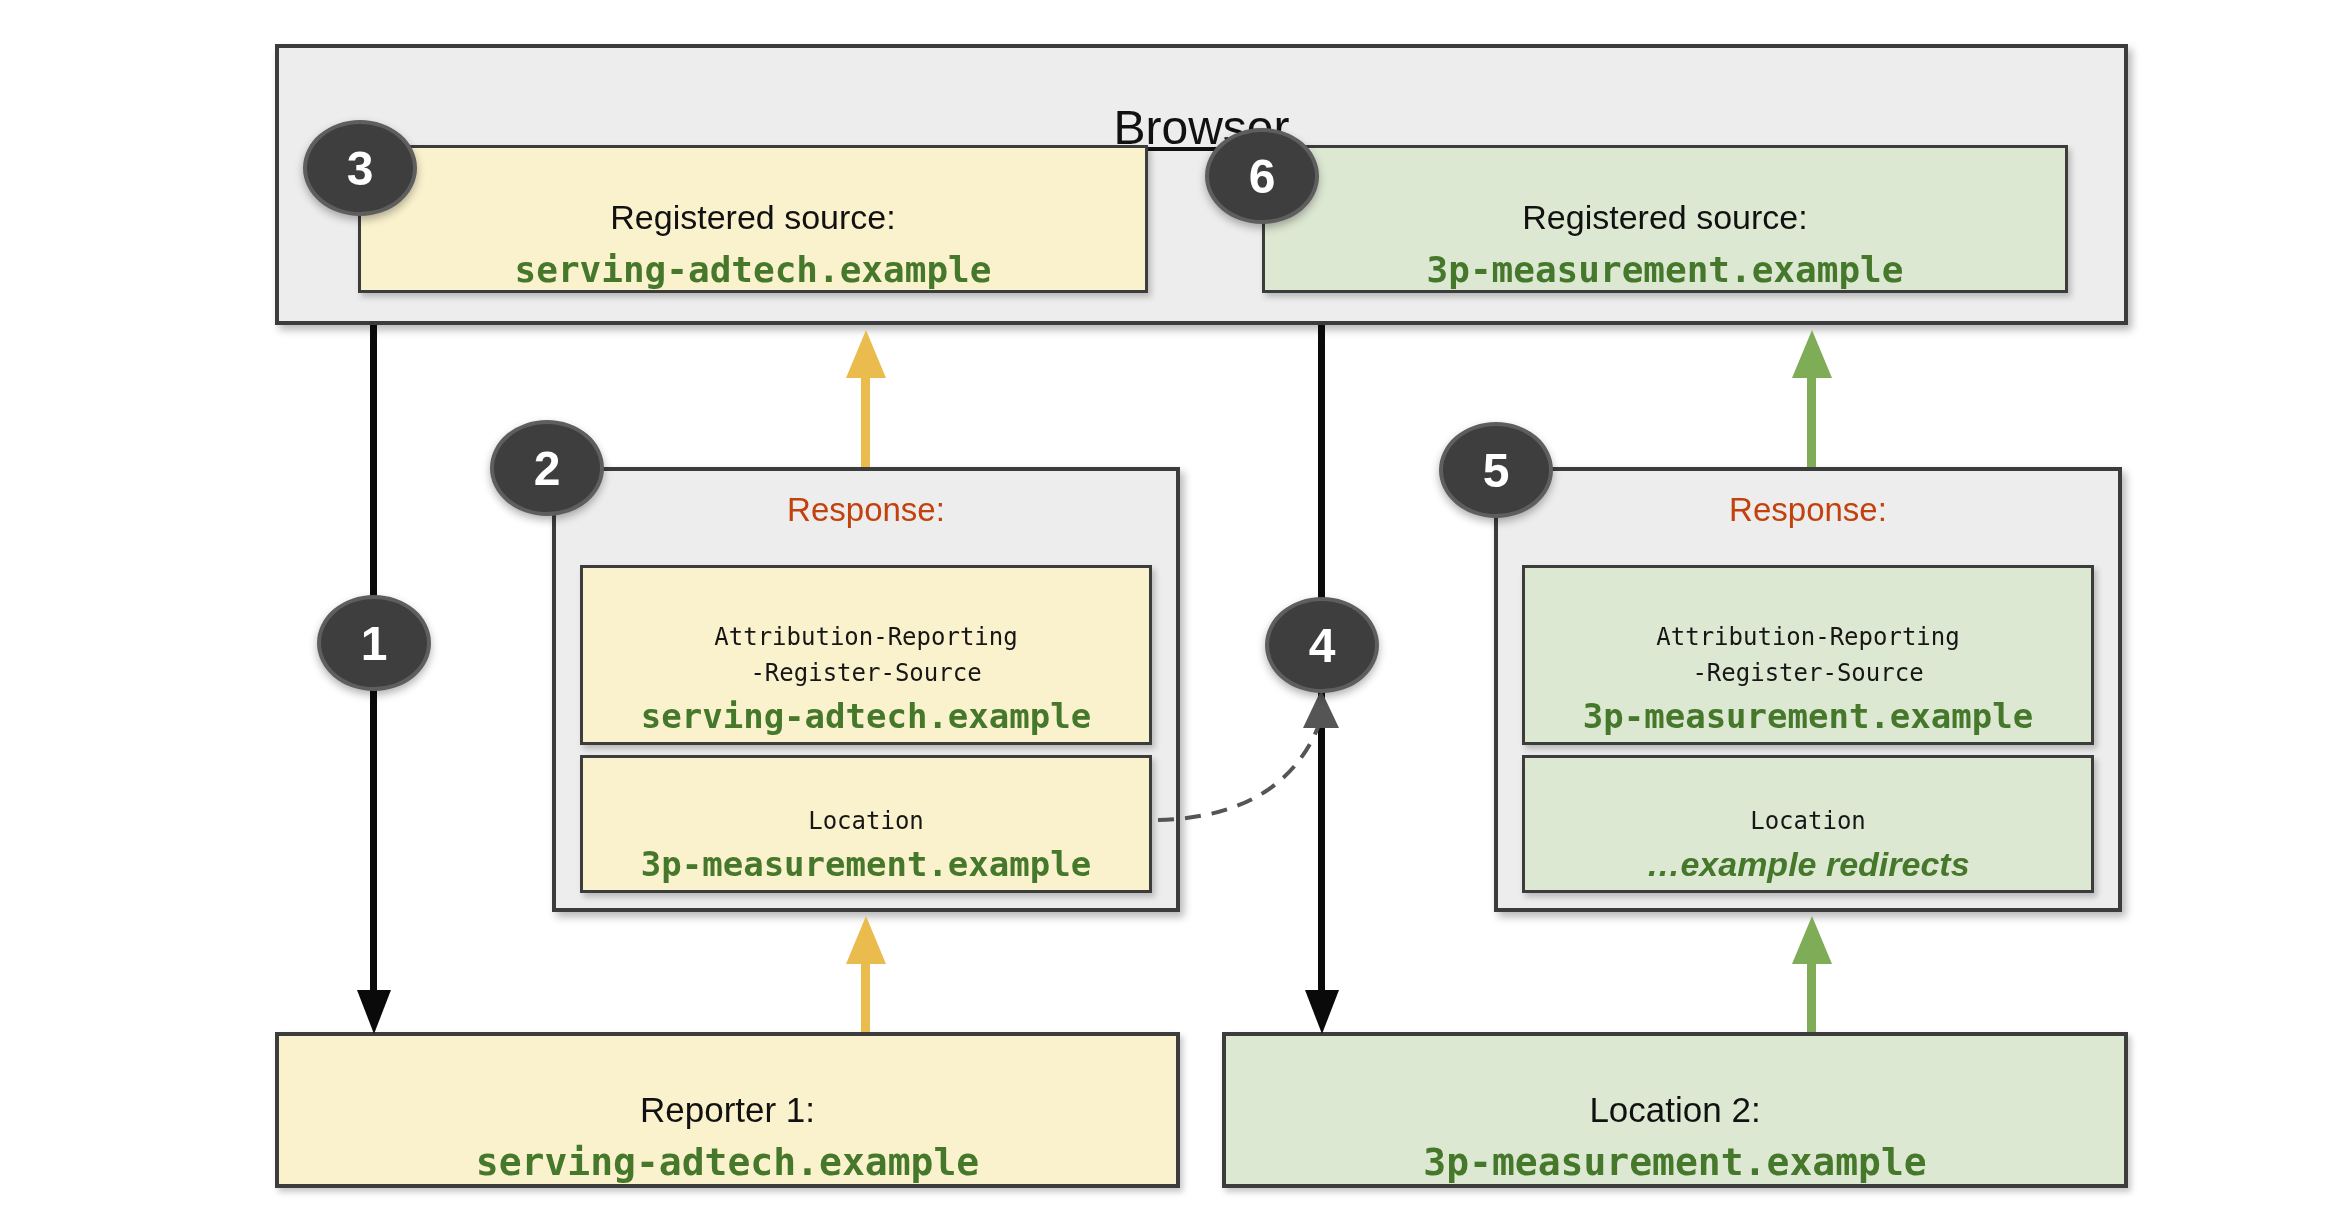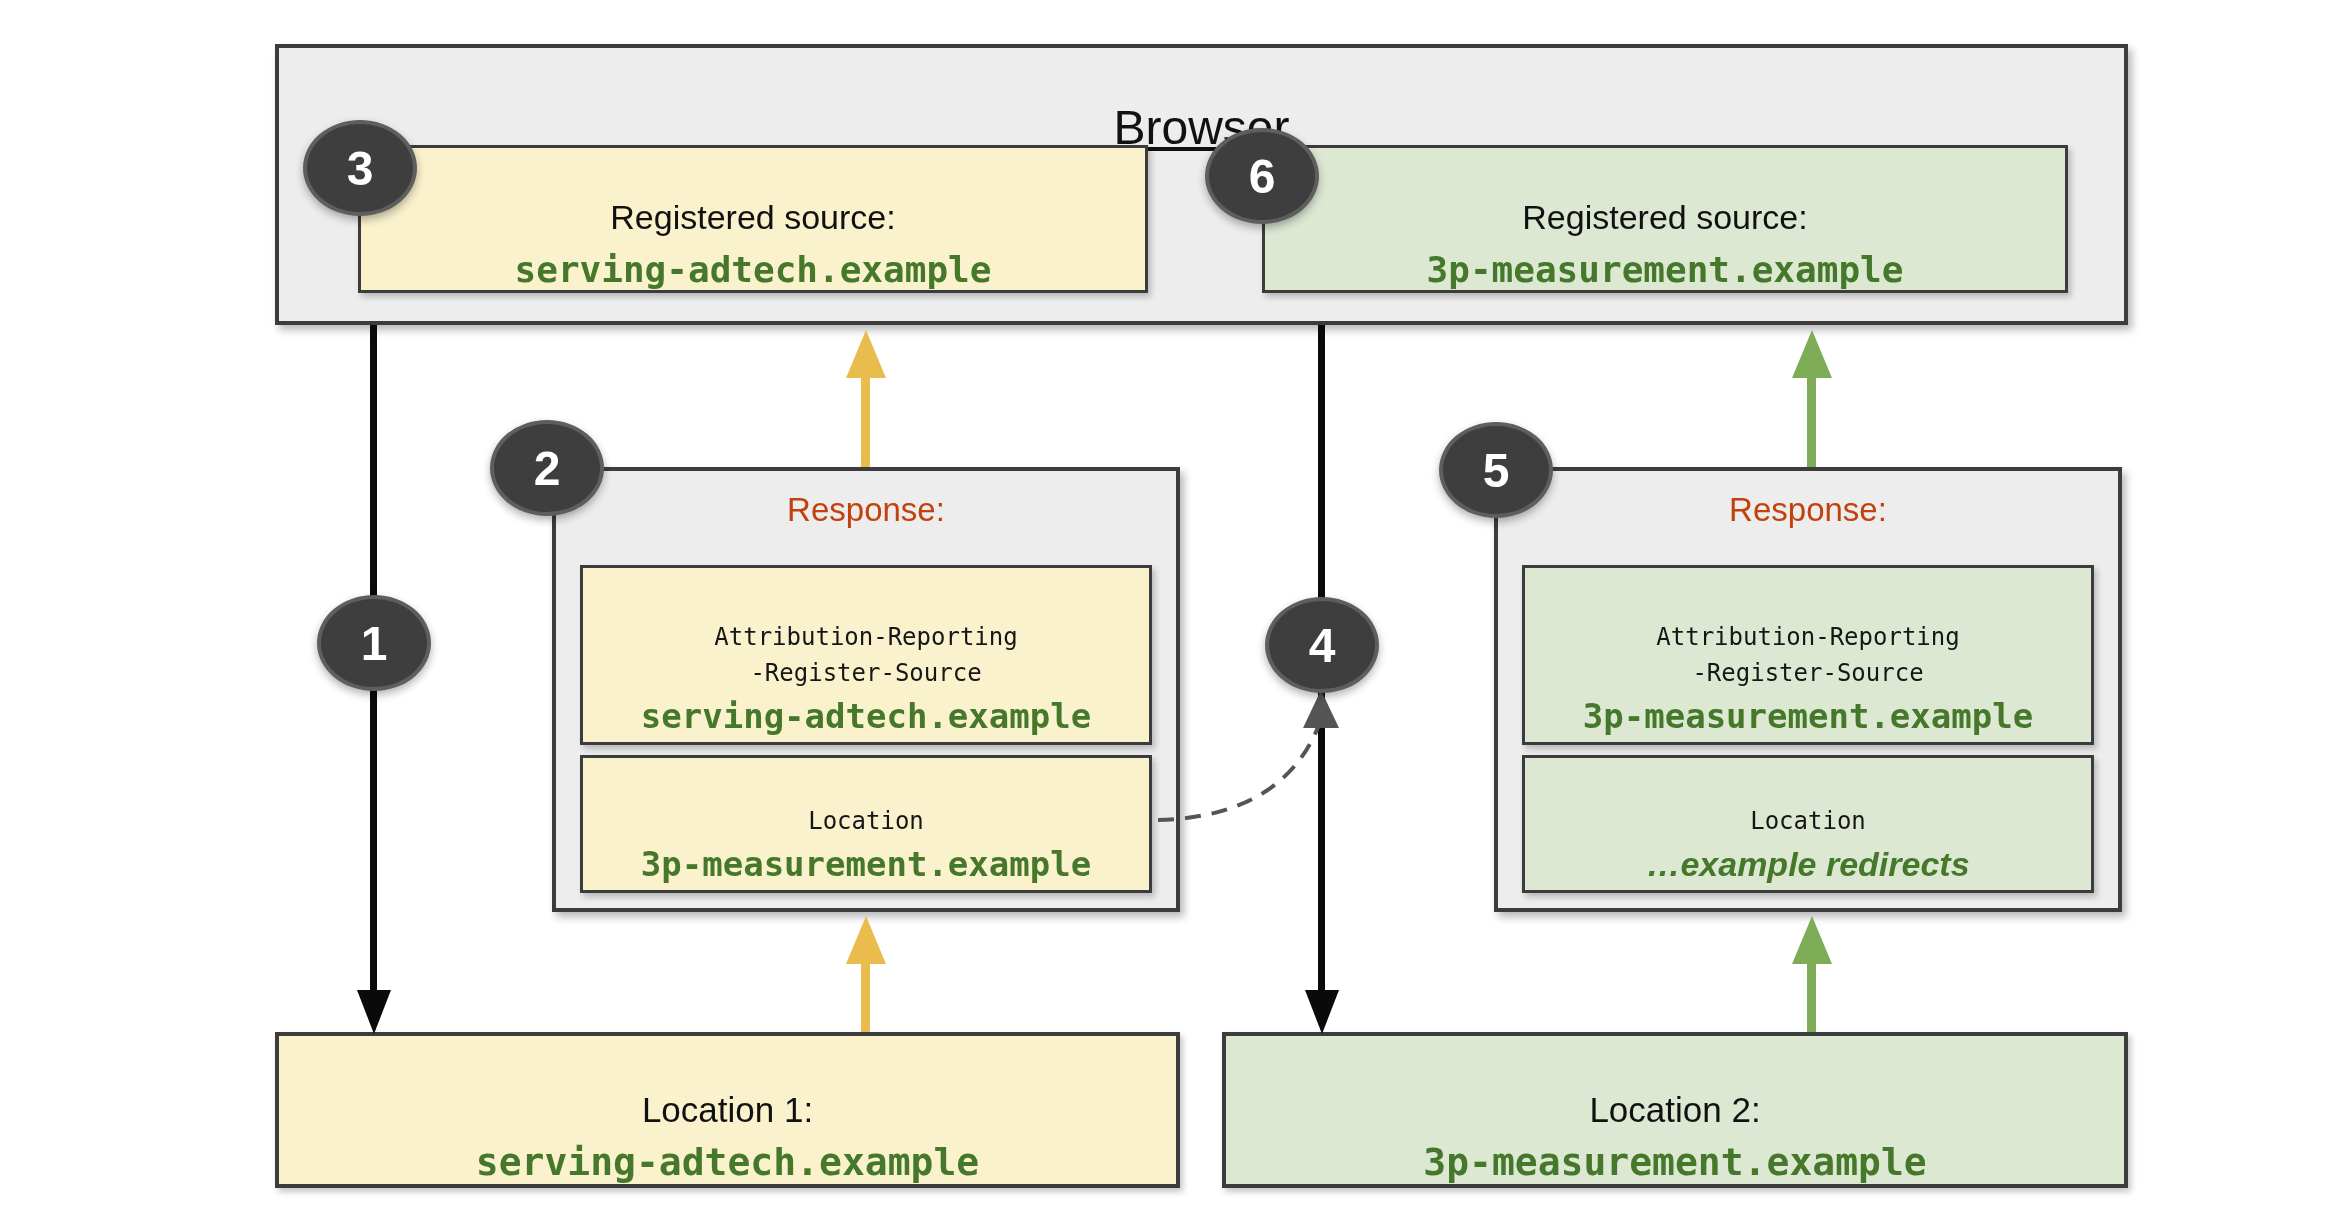--- a/index.html
+++ b/index.html
@@ -114,21 +114,21 @@
     <div class="mono mono-black">Attribution-Reporting</div>
     <div class="mono mono-black">-Register-Source</div>
     <div class="mono mono-green">3p-measurement.example</div>
   </div>
   <div class="card green z2" style="left:1522px;top:755px;width:572px;height:138px;">
     <div class="mono mono-black">Location</div>
     <div class="italic-green">…example redirects</div>
   </div>
 
   <div class="card yellow z1" style="left:275px;top:1032px;width:905px;height:156px;border-width:4px;">
-    <div class="label-sans" style="font-size:35px;">Location 1:</div>
+    <div class="label-sans" style="font-size:35px;">Reporter 1:</div>
     <div class="mono reporter-domain">serving-adtech.example</div>
   </div>
   <div class="card green z1" style="left:1222px;top:1032px;width:906px;height:156px;border-width:4px;">
     <div class="label-sans" style="font-size:35px;">Location 2:</div>
     <div class="mono reporter-domain">3p-measurement.example</div>
   </div>
 
   <div class="badge" style="left:317px;top:595px;">1</div>
   <div class="badge" style="left:490px;top:420px;">2</div>
   <div class="badge" style="left:303px;top:120px;">3</div>

